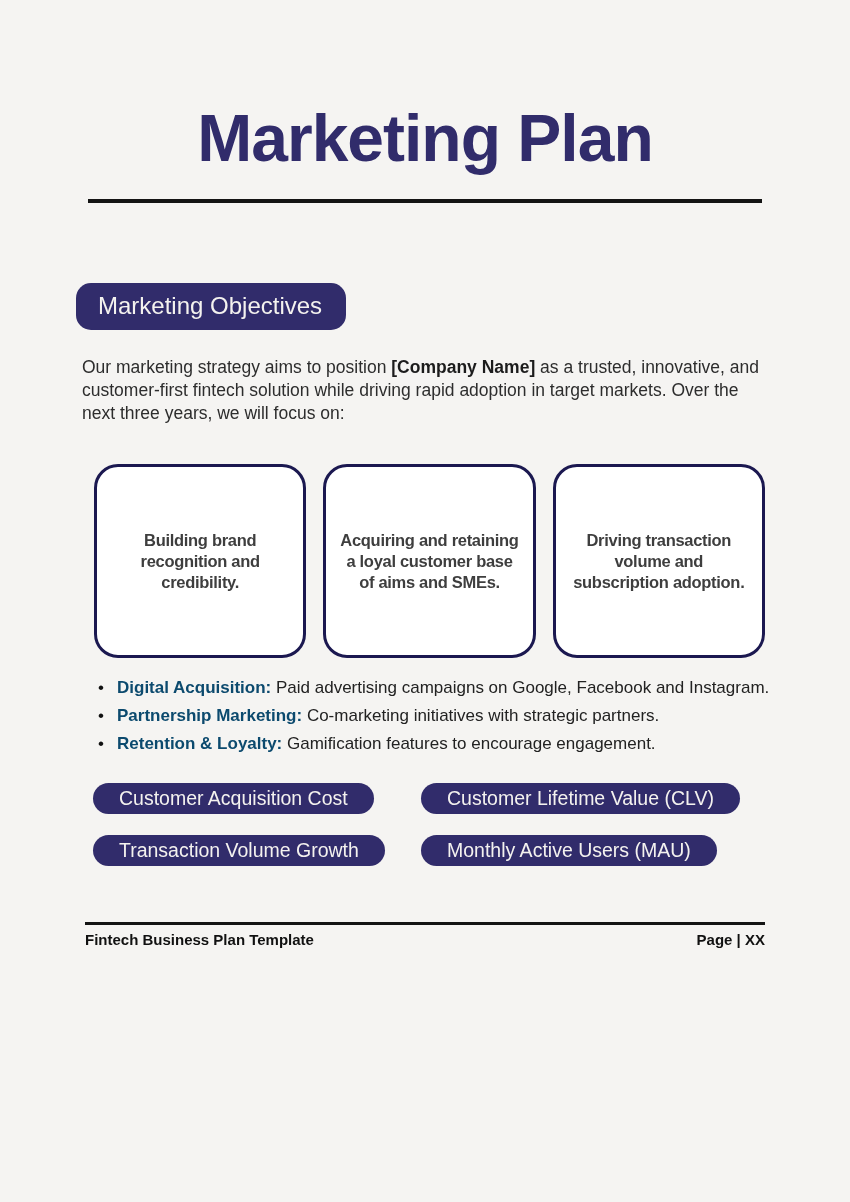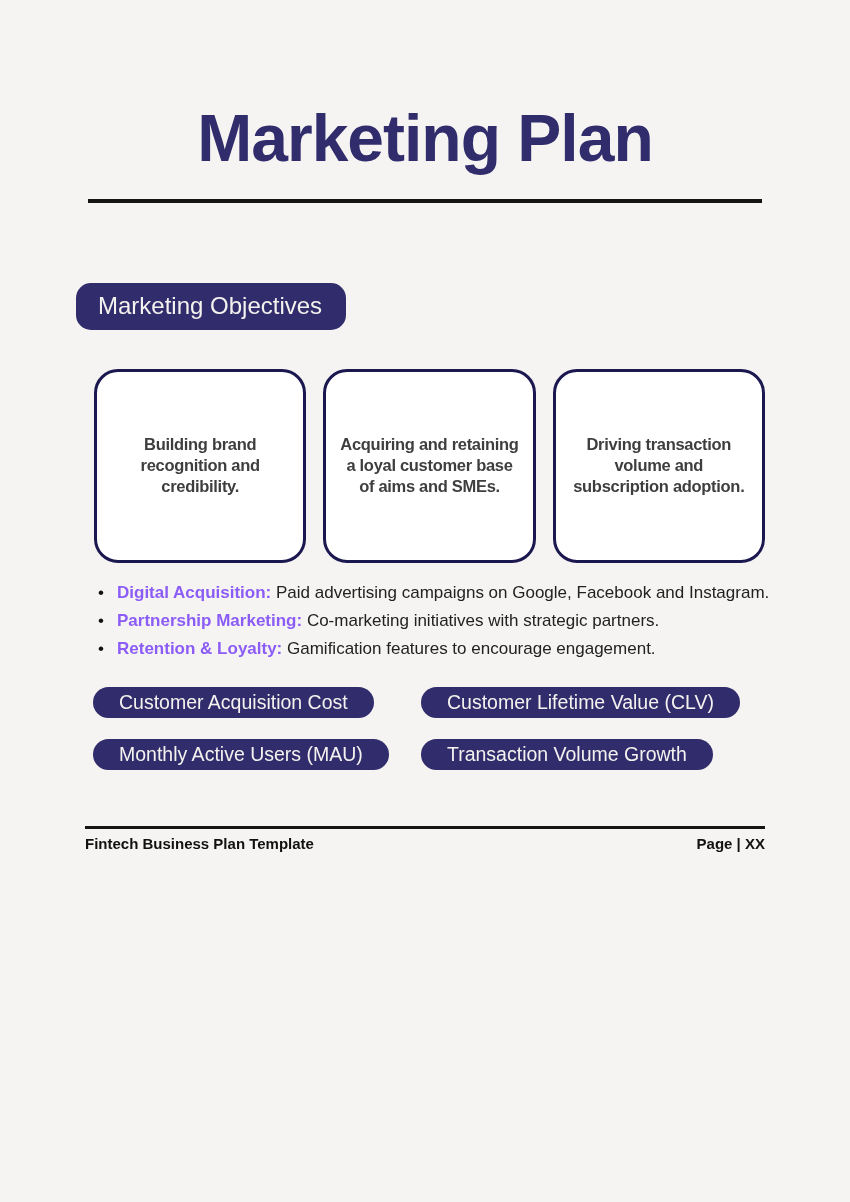--- a/index.html
+++ b/index.html
@@ -94,21 +94,21 @@
     line-height: 1.12;
     color: #222222;
   }
   .bullets li .dot {
     position: absolute;
     left: 0;
     top: 0;
     font-size: 17px;
     color: #111111;
   }
-  .bullets li b { color: #8b5cf6; }
+  .bullets li b { color: #0c4a6e; }
 
   
   .kpi-grid {
     display: grid;
     grid-template-columns: 328px auto;
     justify-content: start;
     justify-items: start;
     row-gap: 21px;
     margin: 29px 0 0 93px;
   }
@@ -143,20 +143,21 @@
 
 <div>
 
   <h1 class="page-title">Marketing Plan</h1>
   <div class="title-rule"></div>
 
   <div class="pill-wrap-objectives">
     <span class="section-pill">Marketing Objectives</span>
   </div>
 
+  <p class="intro"><span>Our marketing strategy aims to position </span><b>[Company Name]</b><span> as a trusted, innovative, and customer-first fintech solution while driving rapid adoption in target markets. Over the next three years, we will focus on:</span></p>
 
   <div class="cards">
     <div class="card">
       <span class="card-line">Building brand</span>
       <span class="card-line">recognition and</span>
       <span class="card-line">credibility.</span>
     </div>
     <div class="card">
       <span class="card-line">Acquiring and retaining</span>
       <span class="card-line">a loyal customer base</span>
@@ -173,22 +174,22 @@
   <ul class="bullets">
     <li><span class="dot">•</span><b>Digital Acquisition:</b><span> Paid advertising campaigns on Google, Facebook and Instagram.</span></li>
     <li><span class="dot">•</span><b>Partnership Marketing:</b><span> Co-marketing initiatives with strategic partners.</span></li>
     <li><span class="dot">•</span><b>Retention &amp; Loyalty:</b><span> Gamification features to encourage engagement.</span></li>
   </ul>
 
 
   <div class="kpi-grid">
     <span class="kpi-pill">Customer Acquisition Cost</span>
     <span class="kpi-pill">Customer Lifetime Value (CLV)</span>
+    <span class="kpi-pill">Transaction Volume Growth</span>
     <span class="kpi-pill">Monthly Active Users (MAU)</span>
-    <span class="kpi-pill">Transaction Volume Growth</span>
   </div>
 
   <div class="footer-rule"></div>
   <div class="footer-row">
     <span>Fintech Business Plan Template</span>
     <span>Page | XX</span>
   </div>
 
 </div>
 

